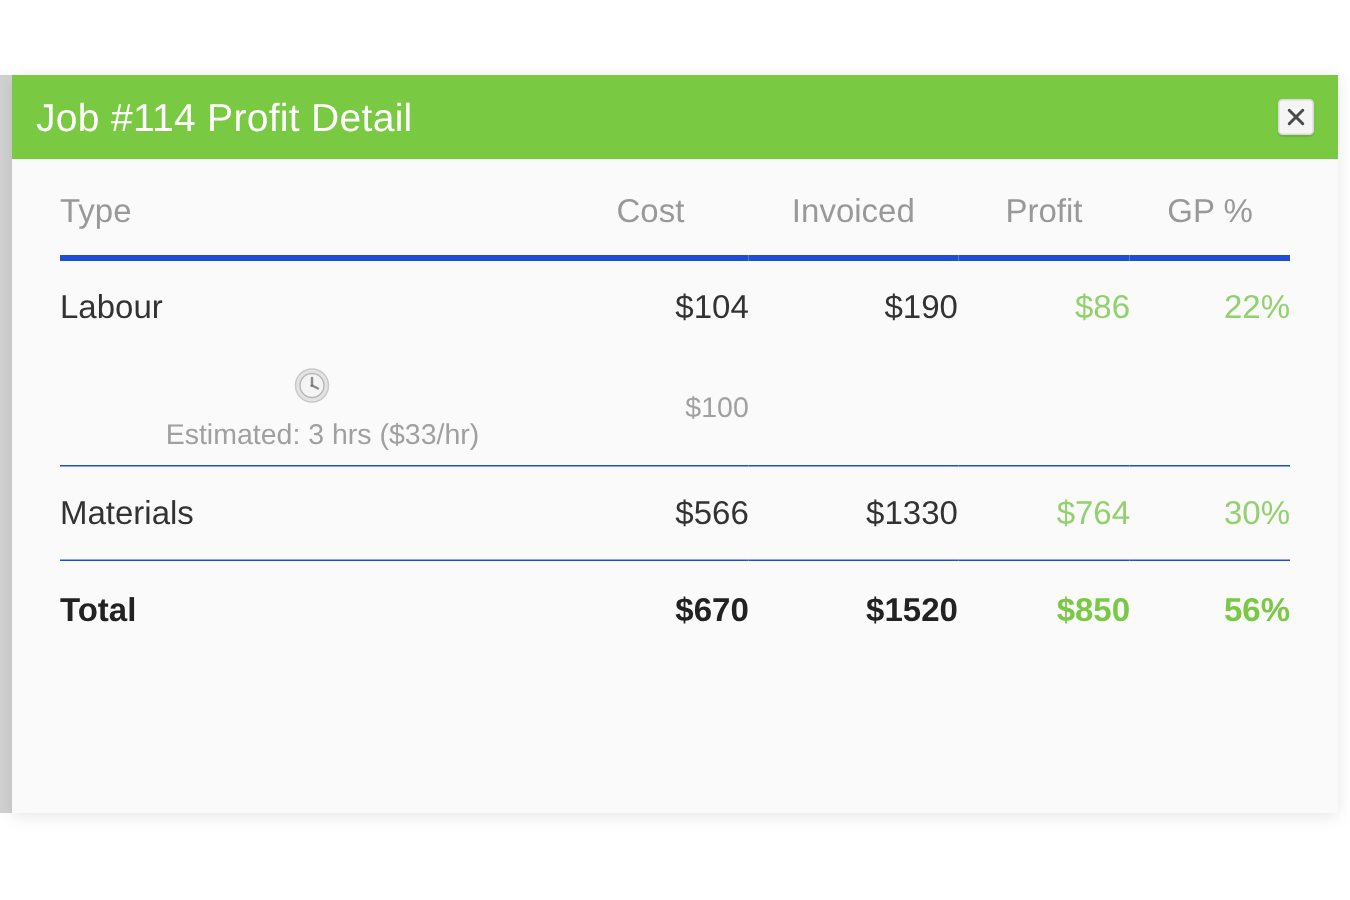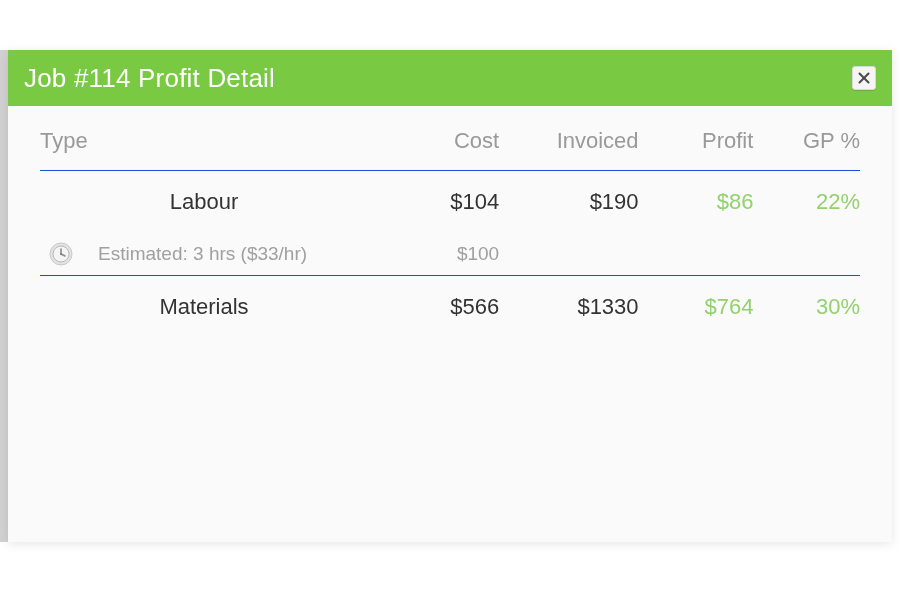--- a/index.html
+++ b/index.html
@@ -91,33 +91,33 @@
   table.profit-table col.c-cost     { width: 16%; }
   table.profit-table col.c-invoiced { width: 17%; }
   table.profit-table col.c-profit   { width: 14%; }
   table.profit-table col.c-gp       { width: 13%; }
 
   thead th {
     font-weight: 400;
     font-size: 22px;
     color: #999999;
     padding: 22px 0 16px 0;
-    border-bottom: 1px solid #1d4ed8;
+    border-bottom: 4px solid #1d4ed8;
     vertical-align: bottom;
   }
   thead th.align-left  { text-align: left; }
-  thead th.align-right { text-align: right; }
+  thead th.align-right { }
 
   tbody td {
     font-size: 22px;
     color: #333333;
     padding: 18px 0;
     vertical-align: middle;
   }
-  tbody td.align-left  { text-align: center; margin-left: 11px; }
+  tbody td.align-left  { text-align: left; margin-left: 11px; }
   tbody td.align-right { text-align: right; }
 
   tr.row-main td { color: #333333; }
   tr.row-main td.val-green { color: #92d16e; }
 
   tr.row-sub td {
     font-size: 19px;
     color: #a0a0a0;
     padding: 8px 0;
   }
@@ -131,20 +131,21 @@
     color: #222222;
     padding-top: 20px;
   }
   tr.row-total td.val-green { color: #7ac944; }
 
   .sub-label {
     display: flex;
     align-items: center;
     gap: 10px;
     padding-left: 8px;
+    flex-direction: column;
   }
   .sub-label .sub-text { padding-left: 14px; }
 
   .icon-wrap {
     width: 26px;
     height: 26px;
     flex: 0 0 26px;
     display: flex;
     align-items: center;
     justify-content: center;
@@ -225,19 +226,26 @@
 
 
           <tr class="row-main row-divider-top">
             <td class="align-left">Materials</td>
             <td class="align-right">$566</td>
             <td class="align-right">$1330</td>
             <td class="align-right val-green">$764</td>
             <td class="align-right val-green">30%</td>
           </tr>
 
+          <tr class="row-total row-divider-top">
+            <td class="align-left">Total</td>
+            <td class="align-right">$670</td>
+            <td class="align-right">$1520</td>
+            <td class="align-right val-green">$850</td>
+            <td class="align-right val-green">56%</td>
+          </tr>
 
         </tbody>
       </table>
 
     </div>
   </div>
 </div>
 
 </body></html>

